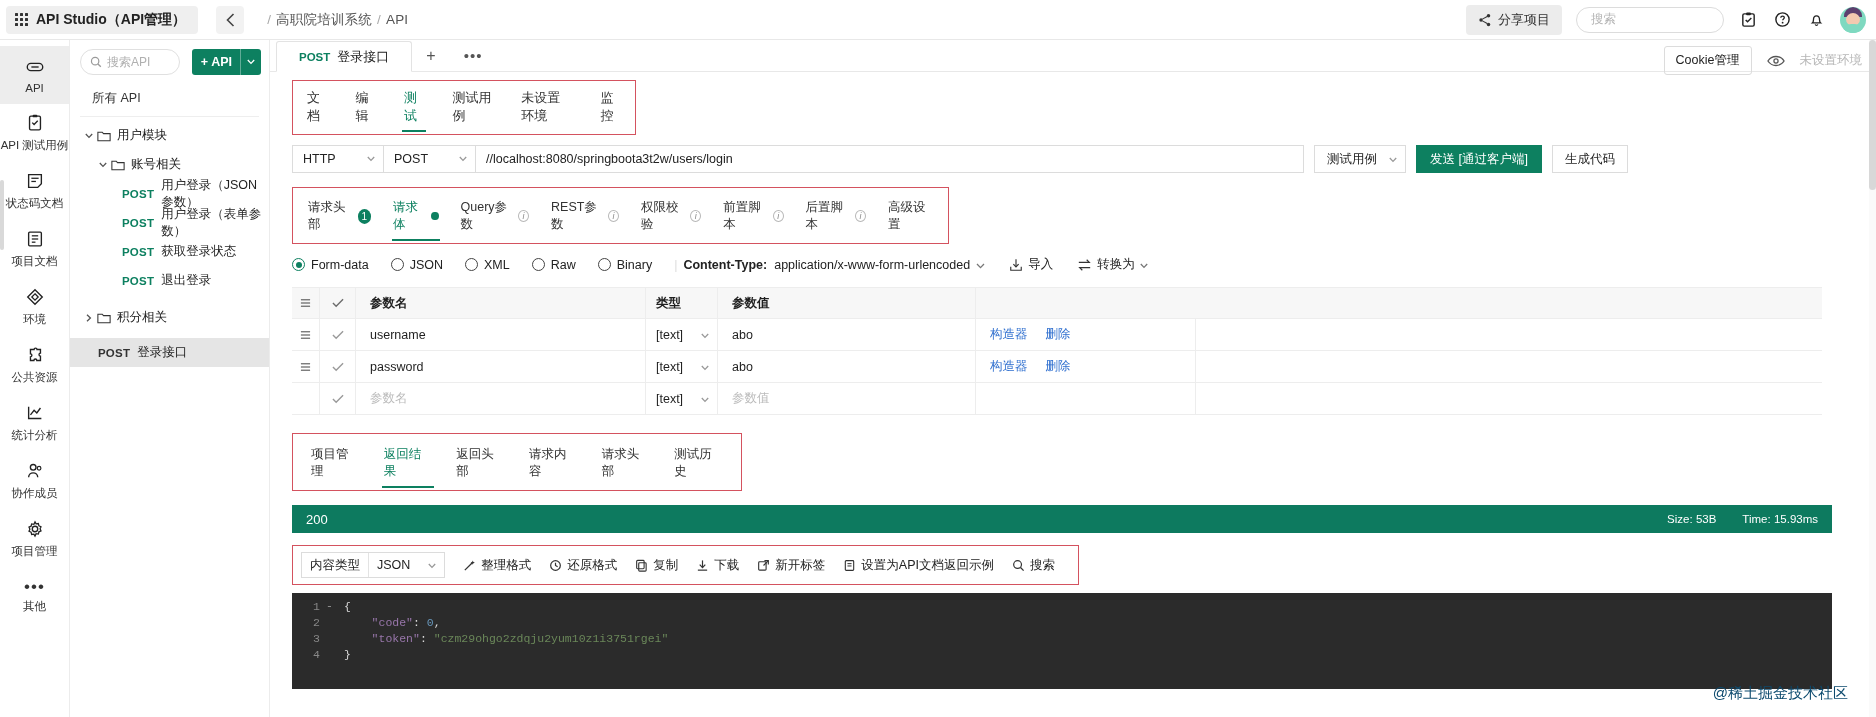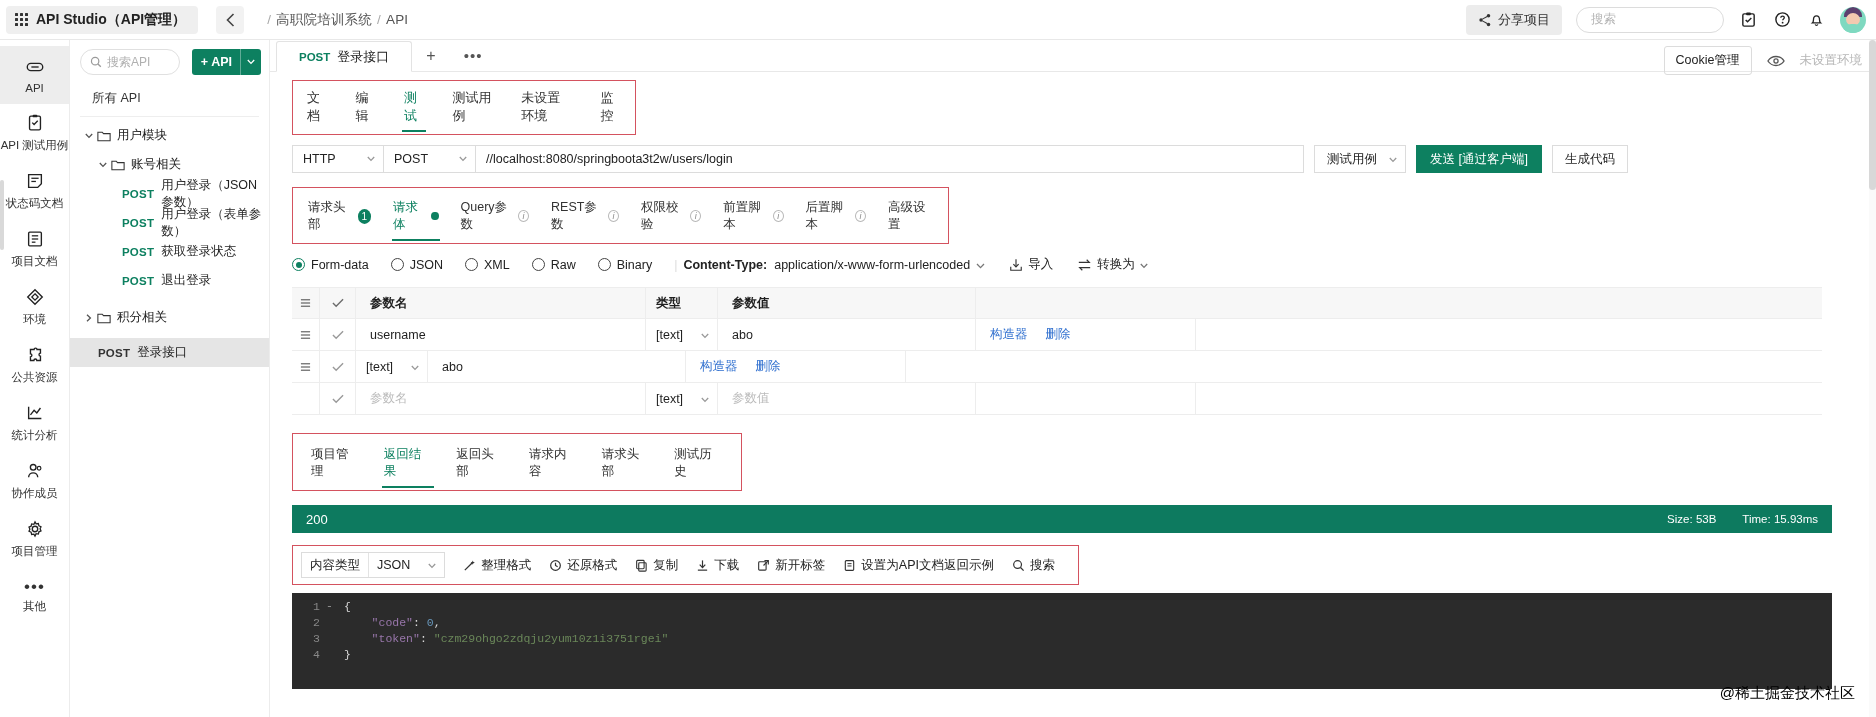--- a/index.html
+++ b/index.html
@@ -194,21 +194,21 @@
   .gutter { width:34px; text-align:right; padding-right:6px; color:#888; }
   .gutter div, .codelines div { line-height:16px; height:16px; white-space:pre; }
   .fold { width:14px; color:#9a9a9a; }
   .codelines { padding-left:4px; }
   .k { color:#9876aa; }
   .s { color:#6a8759; }
   .n { color:#6897bb; }
   .p { color:#d8d8d8; }
 
   .watermark {
-    position:absolute; right:21px; bottom:14px; color:#000000; font-size:15px;
+    position:absolute; right:28px; bottom:14px; color:#0c4a6e; font-size:15px;
   }
   .scroll-v {
     position:absolute; right:0; top:40px; width:7px; height:677px; background:#fafafa;
   }
   .scroll-v .thumb { width:7px; height:150px; background:#d8d8d8; border-radius:4px; }
   .rail-scroll { position:absolute; left:0; top:140px; width:4px; height:70px; background:#d9d9d9; border-radius:3px;}
   .page { position:relative; width:1876px; height:717px; overflow:hidden; }
 </style>
 </head>
 <body>
@@ -682,20 +682,21 @@
                 <line x1="1" y1="1.5" x2="11" y2="1.5" stroke="#555" stroke-width="1.2"></line>
                 <line x1="1" y1="5" x2="11" y2="5" stroke="#555" stroke-width="1.2"></line>
                 <line x1="1" y1="8.5" x2="11" y2="8.5" stroke="#555" stroke-width="1.2"></line>
               </svg>
           </div>
           <div class="c-chk">
             <svg width="12" height="10" viewBox="0 0 13 10">
                 <polyline points="1,5 4.5,8.6 12,1" fill="none" stroke="#9a9a9a" stroke-width="1.5"></polyline>
               </svg>
           </div>
+          <div class="c-name">password</div>
           <div class="c-type">
             <span>[text]</span>
             <span>
               <svg width="8" height="6" viewBox="0 0 8 6">
                   <polyline points="0.8,1 4,4.4 7.2,1" fill="none" stroke="#999" stroke-width="1.3"></polyline>
                 </svg>
             </span>
           </div>
           <div class="c-val">abo</div>
           <div class="c-op">

